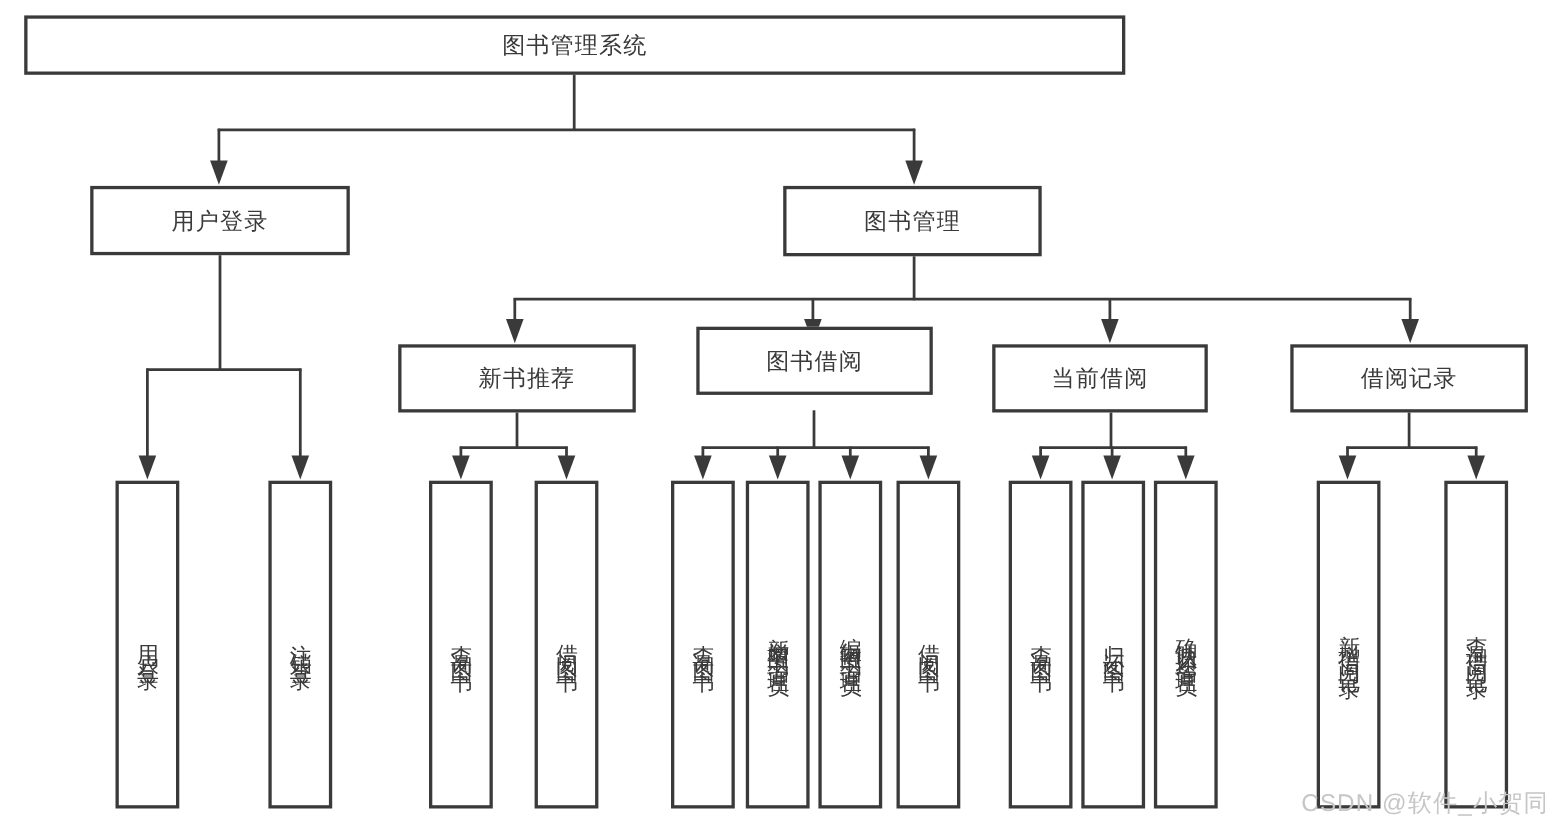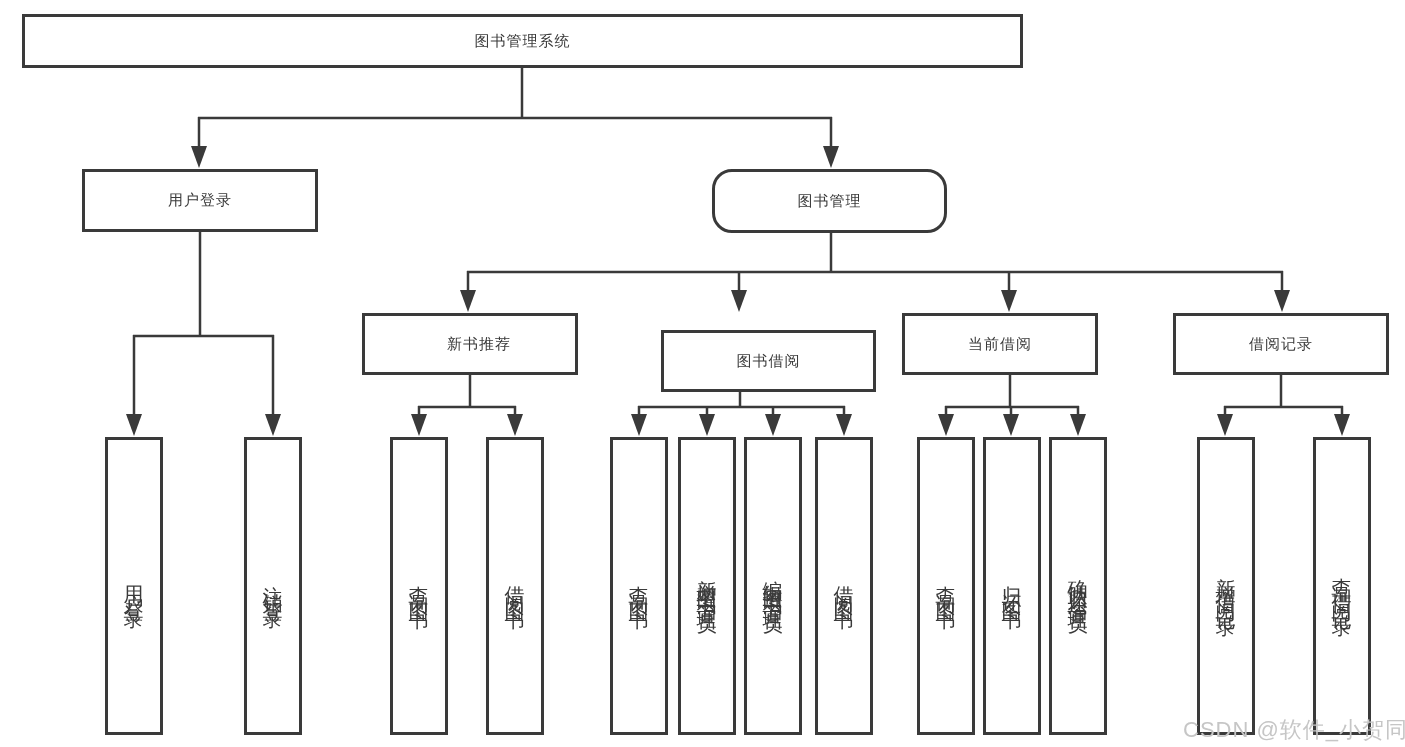--- a/index.html
+++ b/index.html
@@ -15,21 +15,21 @@
     position:absolute;
     box-sizing:border-box;
     border:3px solid #3a3a3a;
     background:#ffffff;
     display:flex;
     align-items:center;
     justify-content:center;
     color:#3a3a3a;
   }
   .node-h{
-    font-size:15px;
+    font-size:21px;
     letter-spacing:1px;
     white-space:nowrap;
   }
   .node-v{
     writing-mode:vertical-rl;
     text-orientation:mixed;
     font-size:20px;
     letter-spacing:8px;
     line-height:1.1;
   }
@@ -106,24 +106,24 @@
     <line x1="1224" y1="407" x2="1343" y2="407"></line>
     <line x1="1225" y1="406" x2="1225" y2="418"></line>
     <line x1="1342" y1="406" x2="1342" y2="418"></line>
     <polygon points="1217,414 1233,414 1225,436" stroke="none"></polygon>
     <polygon points="1334,414 1350,414 1342,436" stroke="none"></polygon>
   </svg>
 
   <div class="node node-h" style="left:22px;top:14px;width:1001px;height:54px;">图书管理系统</div>
 
   <div class="node node-h" style="left:82px;top:169px;width:236px;height:63px;">用户登录</div>
-  <div class="node node-h" style="left:712px;top:169px;width:235px;height:64px;border-radius:20px;">图书管理</div>
+  <div class="node node-h" style="left:712px;top:169px;width:235px;height:64px;">图书管理</div>
 
   <div class="node node-h" style="left:362px;top:313px;width:216px;height:62px;padding-left:18px;">新书推荐</div>
-  <div class="node node-h" style="left:633px;top:330px;width:215px;height:62px;margin-left:28px;">图书借阅</div>
+  <div class="node node-h" style="left:633px;top:297px;width:215px;height:62px;">图书借阅</div>
   <div class="node node-h" style="left:902px;top:313px;width:196px;height:62px;">当前借阅</div>
   <div class="node node-h" style="left:1173px;top:313px;width:216px;height:62px;">借阅记录</div>
 
   <div class="node node-v" style="left:105px;top:437px;width:58px;height:298px;">用户登录</div>
   <div class="node node-v" style="left:244px;top:437px;width:58px;height:298px;">注销登录</div>
 
   <div class="node node-v" style="left:390px;top:437px;width:58px;height:298px;">查询图书</div>
   <div class="node node-v" style="left:486px;top:437px;width:58px;height:298px;">借阅图书</div>
 
   <div class="node node-v" style="left:610px;top:437px;width:58px;height:298px;">查询图书</div>

